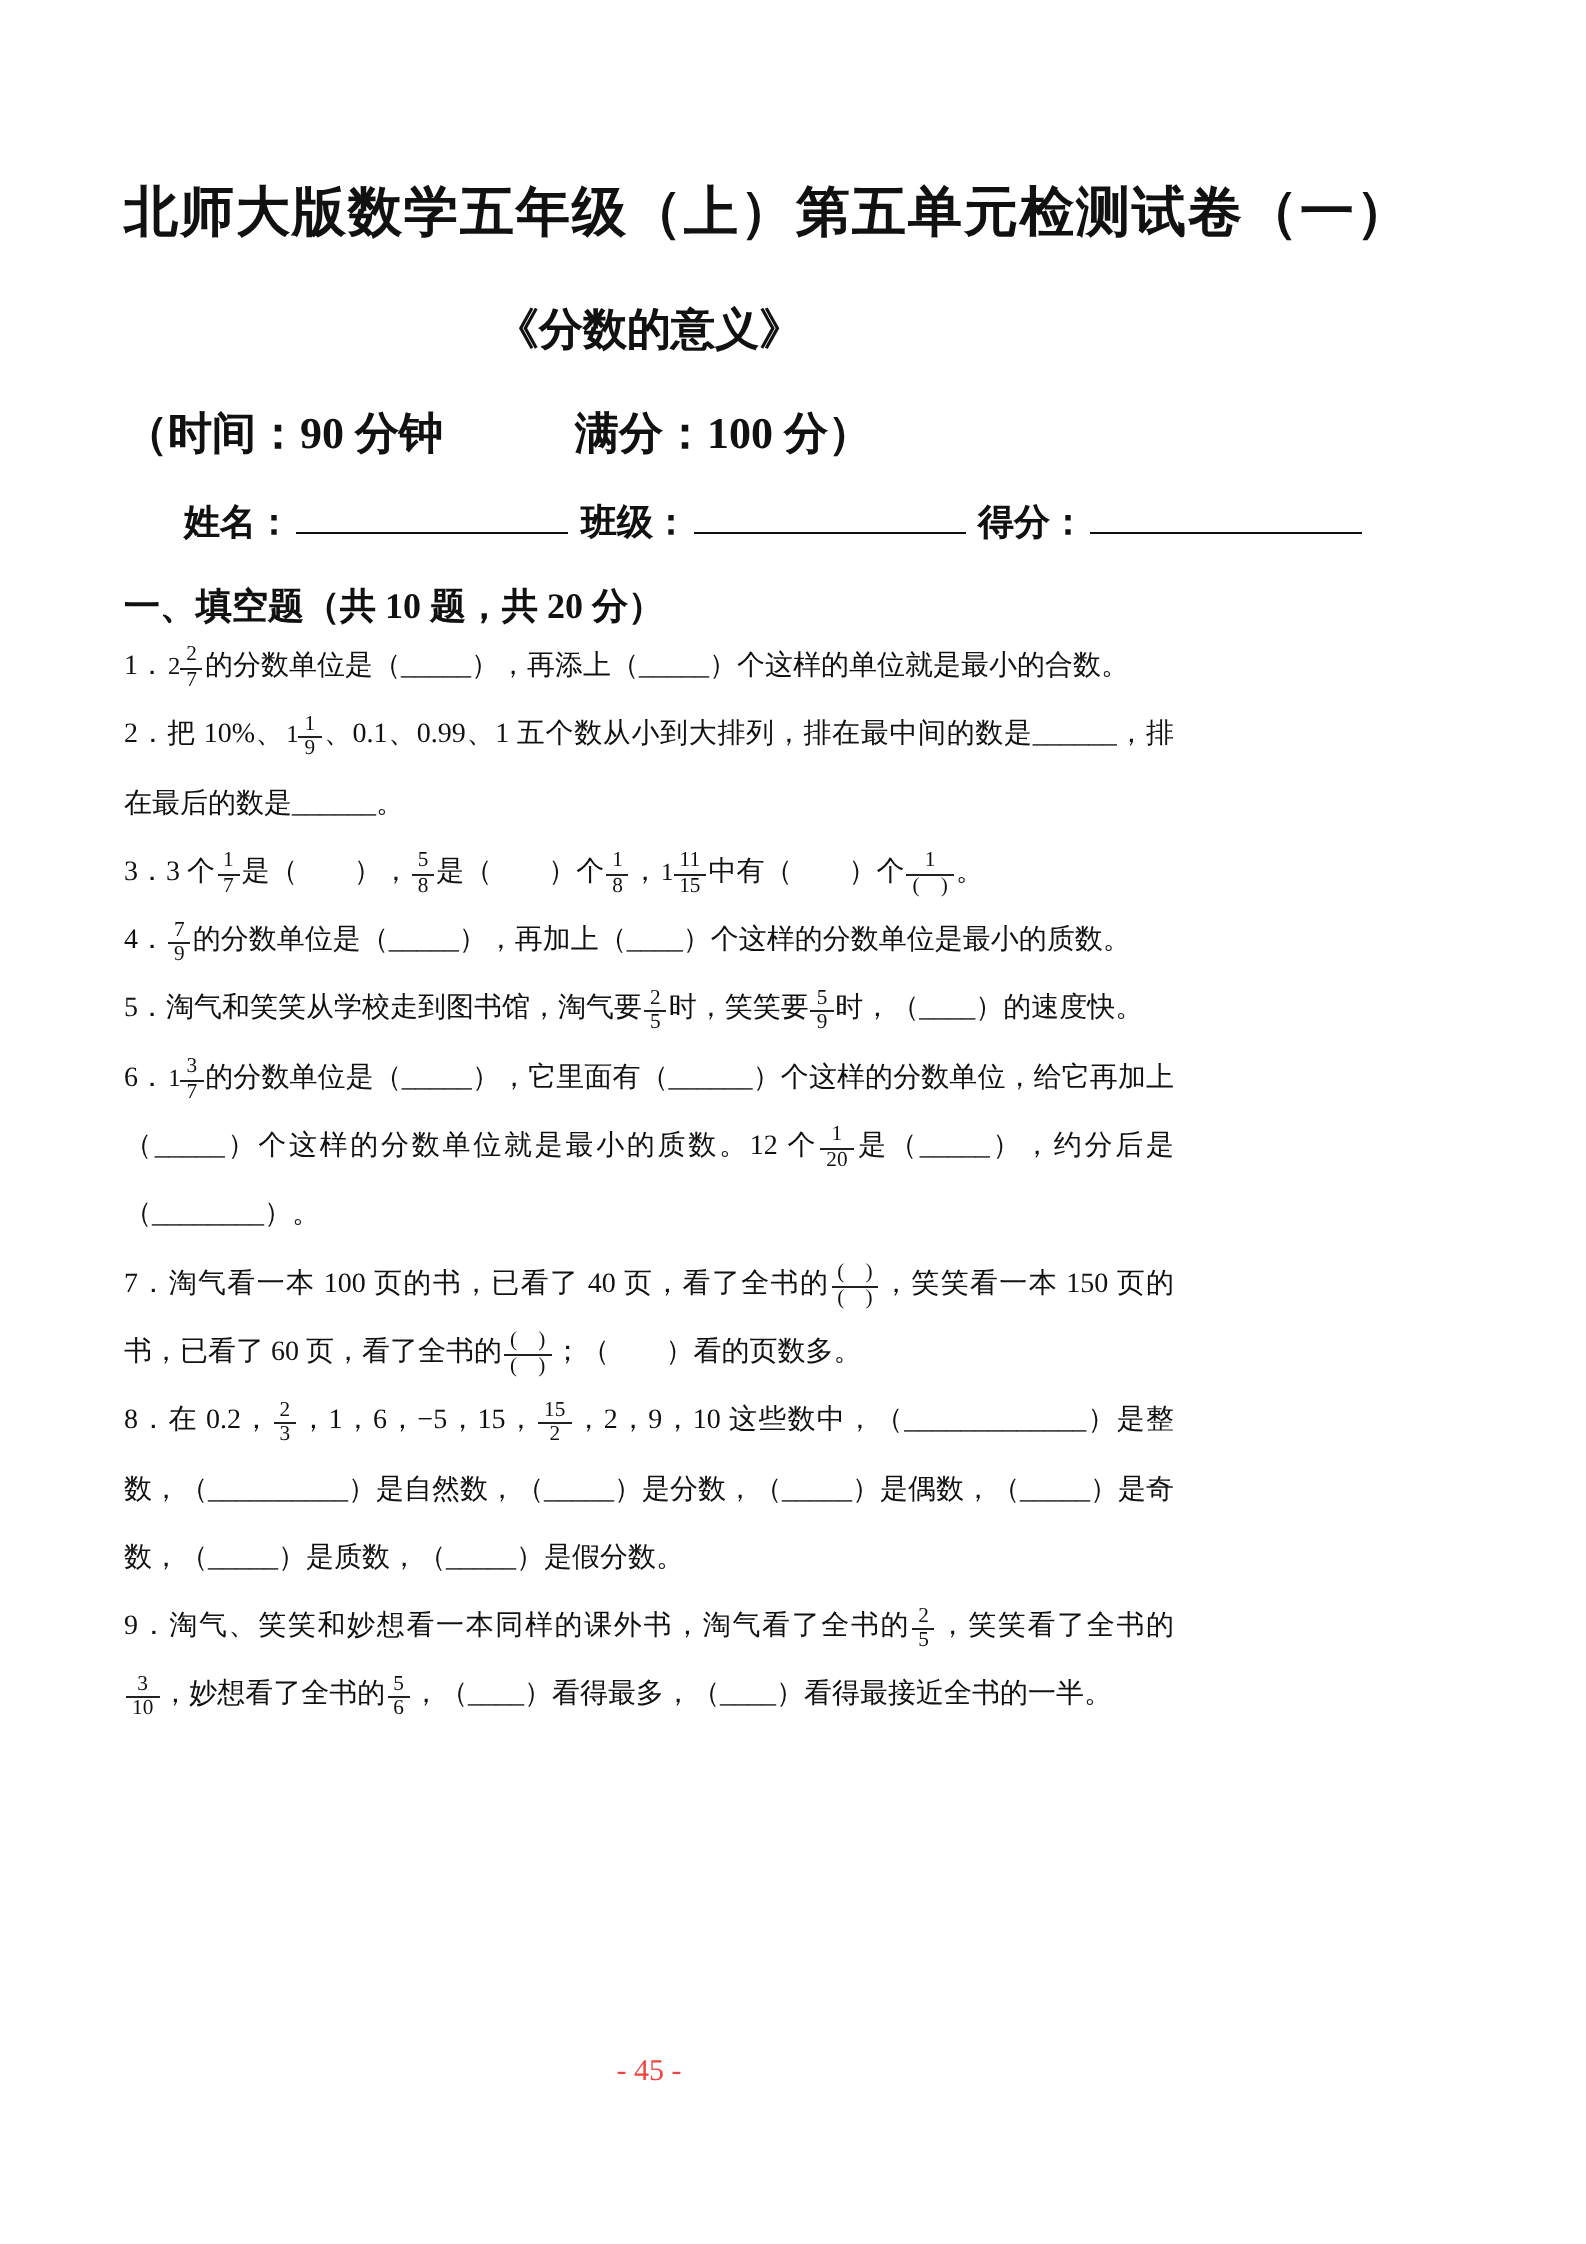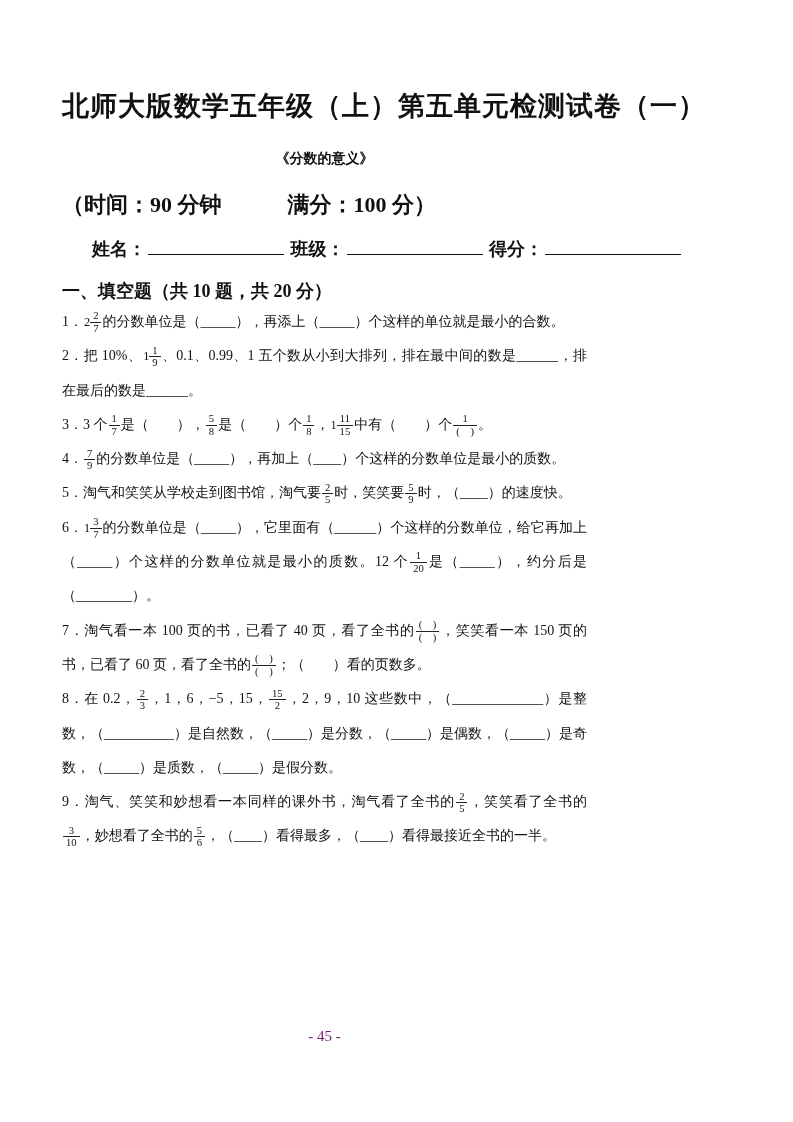--- a/index.html
+++ b/index.html
@@ -23,21 +23,21 @@
   }
   .title {
     font-size: 27px;
     font-weight: bold;
     text-align: center;
     margin: 0 0 26px 0;
     letter-spacing: 1px;
     white-space: nowrap;
   }
   .subtitle {
-    font-size: 14px;
+    font-size: 22px;
     font-weight: bold;
     text-align: center;
     margin: 0 0 22px 0;
   }
   .meta {
     font-size: 22px;
     font-weight: bold;
     margin: 0 0 16px 0;
   }
   .info-line {
@@ -81,21 +81,21 @@
   }
   .frac .num { display: block; padding: 0 3px; }
   .frac .den { display: block; border-top: 1.3px solid #222; padding: 0 3px; }
   .footer {
     position: absolute;
     left: 0;
     right: 0;
     top: 1028px;
     text-align: center;
     font-size: 15px;
-    color: #701a75;
+    color: #ef4444;
   }
 </style>
 </head>
 <body>
 
 <div class="page">
   <h1 class="title">北师大版数学五年级（上）第五单元检测试卷（一）</h1>
   <div class="subtitle">《分数的意义》</div>
   <div class="meta">（时间：90 分钟　　　满分：100 分）</div>
   <div class="info-line">

